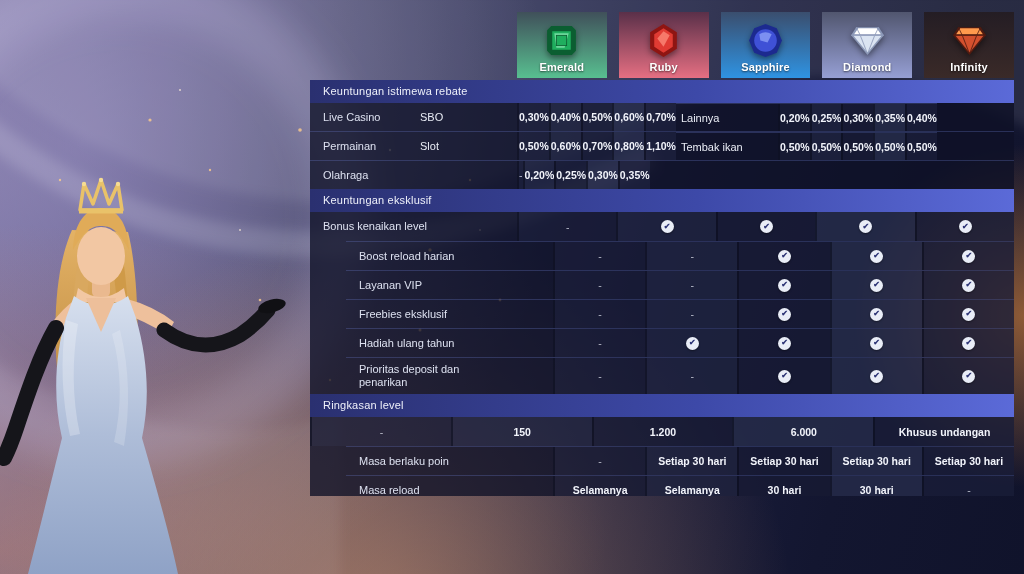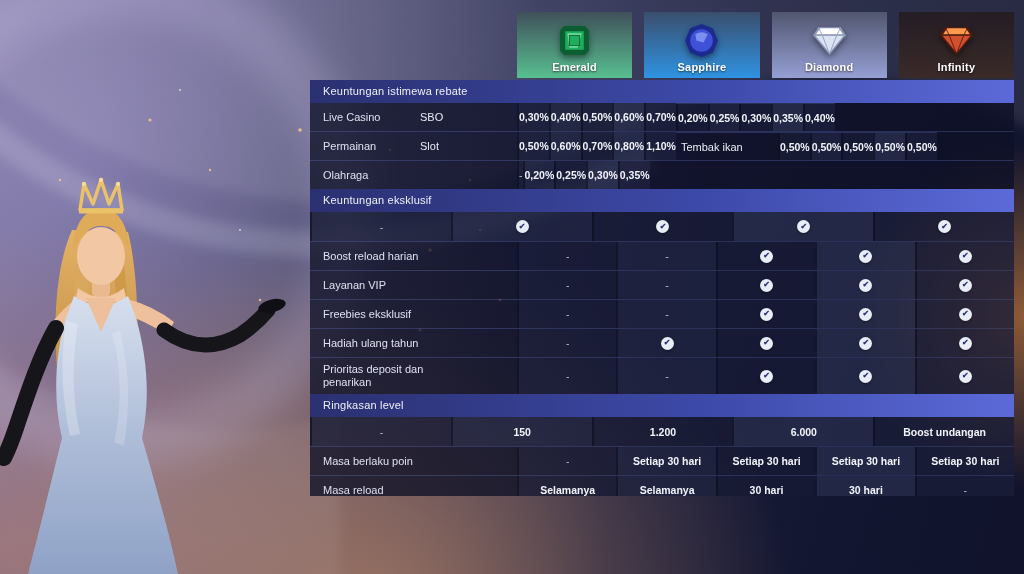--- a/index.html
+++ b/index.html
@@ -34,21 +34,21 @@
   }
   .group { display:flex; }
   .group + .group { border-top:1px solid rgba(110,128,215,0.28); }
   .glabel { width:105px; padding-left:13px; display:flex; align-items:center; font-size:11px; color:#dde1f0;text-align:center; }
   .grows { flex:1; display:flex; flex-direction:row; }
   .srow { display:flex; height:28px; }
   .srow + .srow { border-top:1px solid rgba(110,128,215,0.28); }
   .scell { width:102px; padding-left:5px; display:flex; align-items:center; font-size:11px; color:#e9ecf5; }
 
   .brow { display:flex; min-height:29px; }
-  .brow + .brow { border-top:1px solid rgba(110,128,215,0.28); }
+  .brow + .brow { border-top:1px solid rgba(110,128,215,0.28);margin-left:36px; }
   .rlabel { width:207px; padding:5px 6px 5px 13px; display:flex; align-items:center; font-size:11px; color:#dde1f0; }
   .rlabel span { max-width:125px; line-height:13px; }
 
   .vals { flex:1; display:flex; }
   .vc {
     flex:1; display:flex; align-items:center; justify-content:center;
     font-size:10.5px; font-weight:bold; color:#f2f4fb; white-space:nowrap;
     border-left:2px solid rgba(9,11,26,0.55);
   }
   .v0 { background:rgba(140,158,228,0.05); }
@@ -143,20 +143,28 @@
   <div class="tier-row" id="tierRow">
       <div class="tier-cell" style="background: linear-gradient(rgb(64, 80, 90) 0%, rgb(88, 191, 144) 100%);">
         <div class="tier-gem"><svg viewBox="0 0 36 36" width="37" height="37">
             <polygon points="8,4 28,4 32,8 32,28 28,32 8,32 4,28 4,8" fill="#0b5e31"></polygon>
             <rect x="9" y="9" width="18" height="18" fill="#1fae5e"></rect>
             <polygon points="11,11 25,11 21,25 13,25" fill="#8ce9b4" opacity="0.75"></polygon>
             <rect x="13" y="13" width="10" height="10" fill="#1fae5e" stroke="#0b5e31" stroke-width="0.8"></rect>
           </svg></div>
         <div class="tier-label">Emerald</div>
       </div>
+      <div class="tier-cell" style="background: linear-gradient(rgb(90, 48, 73) 0%, rgb(229, 111, 130) 100%);">
+        <div class="tier-gem"><svg viewBox="0 0 36 36" width="37" height="37">
+            <polygon points="18,2 31,10 31,26 18,34 5,26 5,10" fill="#8f1512"></polygon>
+            <polygon points="18,6 27,12 27,24 18,30 9,24 9,12" fill="#e03b33"></polygon>
+            <polygon points="18,9 24,13 18,24 12,16" fill="#ff9481" opacity="0.7"></polygon>
+          </svg></div>
+        <div class="tier-label">Ruby</div>
+      </div>
       <div class="tier-cell" style="background: linear-gradient(rgb(58, 78, 110) 0%, rgb(47, 147, 226) 100%);">
         <div class="tier-gem"><svg viewBox="0 0 36 36" width="37" height="37">
             <polygon points="18,2 29,6 34,18 29,30 18,34 7,30 2,18 7,6" fill="#1c2a8f"></polygon>
             <circle cx="18" cy="18" r="11" fill="#3f51d6"></circle>
             <path d="M12,12 Q18,8 24,12 L20,20 L13,18 Z" fill="#9db0ff" opacity="0.65"></path>
           </svg></div>
         <div class="tier-label">Sapphire</div>
       </div>
       <div class="tier-cell" style="background: linear-gradient(rgb(81, 86, 111) 0%, rgb(150, 159, 212) 100%);">
         <div class="tier-gem"><svg viewBox="0 0 36 36" width="37" height="37">
@@ -187,20 +195,21 @@
             <div class="scell">SBO</div>
             <div class="vals">
               <div class="vc v0">0,30%</div>
               <div class="vc v1">0,40%</div>
               <div class="vc v2">0,50%</div>
               <div class="vc v3">0,60%</div>
               <div class="vc v4">0,70%</div>
             </div>
           </div>
           <div class="srow">
+            <div class="scell">Lainnya</div>
             <div class="vals">
               <div class="vc v0">0,20%</div>
               <div class="vc v1">0,25%</div>
               <div class="vc v2">0,30%</div>
               <div class="vc v3">0,35%</div>
               <div class="vc v4">0,40%</div>
             </div>
           </div>
         </div>
       </div>
@@ -239,20 +248,23 @@
               <div class="vc v1">0,20%</div>
               <div class="vc v2">0,25%</div>
               <div class="vc v3">0,30%</div>
               <div class="vc v4">0,35%</div>
             </div>
           </div>
         </div>
       </div>
       <div class="section-bar">Keuntungan eksklusif</div>
       <div class="brow">
+        <div class="rlabel">
+          <span>Bonus kenaikan level</span>
+        </div>
         <div class="vals">
           <div class="vc v0 dash">-</div>
           <div class="vc v1">
             <div class="chk">✔</div>
           </div>
           <div class="vc v2">
             <div class="chk">✔</div>
           </div>
           <div class="vc v3">
             <div class="chk">✔</div>
@@ -354,21 +366,21 @@
           </div>
         </div>
       </div>
       <div class="section-bar">Ringkasan level</div>
       <div class="brow">
         <div class="vals">
           <div class="vc v0 dash">-</div>
           <div class="vc v1">150</div>
           <div class="vc v2">1.200</div>
           <div class="vc v3">6.000</div>
-          <div class="vc v4">Boost undangan</div>
+          <div class="vc v4">Khusus undangan</div>
         </div>
       </div>
       <div class="brow">
         <div class="rlabel">
           <span>Masa berlaku poin</span>
         </div>
         <div class="vals">
           <div class="vc v0 dash">-</div>
           <div class="vc v1">Setiap 30 hari</div>
           <div class="vc v2">Setiap 30 hari</div>

